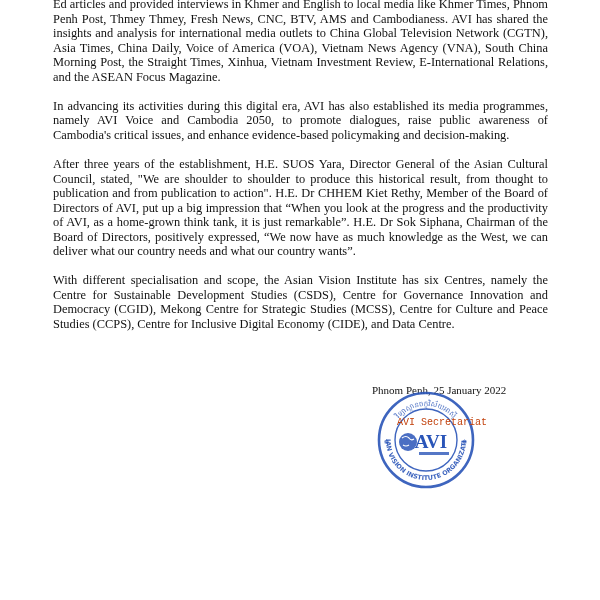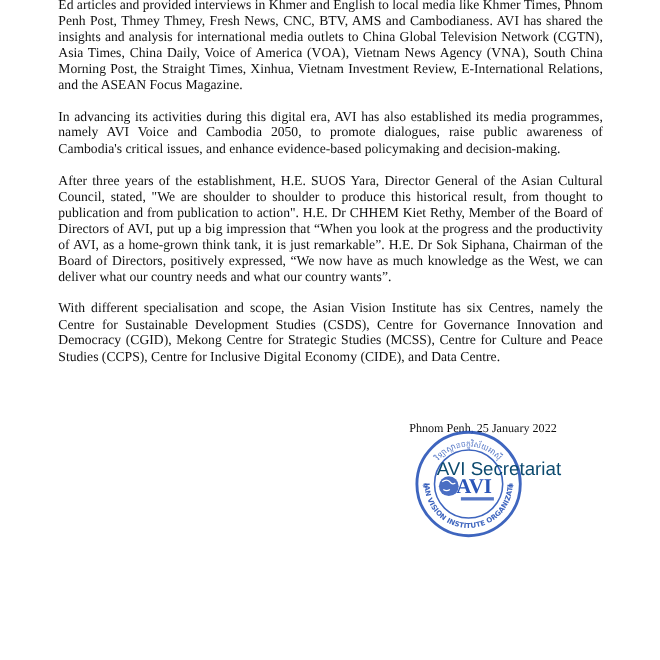--- a/index.html
+++ b/index.html
@@ -12,21 +12,21 @@
   .page p { margin: 0 0 14.55px 0; text-align: justify; text-align-last: left; }
   .page b { font-weight: normal; }
   .sig {
     position: absolute; left: 356px; top: 384px;
     font-family: "Liberation Serif", serif; font-size: 11px; color: #111;
     white-space: nowrap;
     margin-left: 16px;
   }
   .sig-title {
     position: absolute; left: 397px; top: 417px;
-    font-family: Liberation Sans, sans-serif; font-size: 17px; color: #0c4a6e;
+    font-family: Liberation Mono, monospace; font-size: 10px; color: #c2410c;
     white-space: nowrap;
   }
   .stamp {
     position: absolute; left: 376px; top: 390px; width: 100px; height: 100px;
   }
 </style>
 </head>
 <body>
 
 <div class="page">

